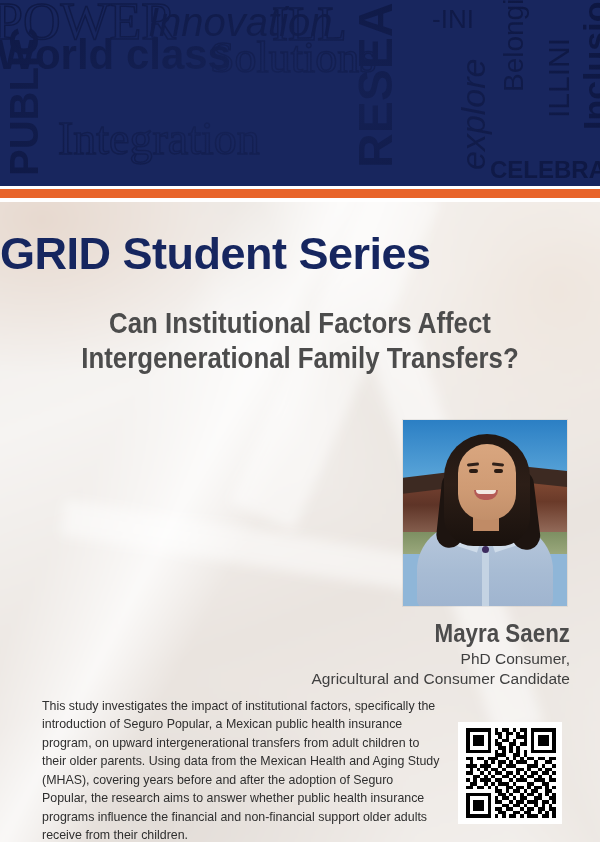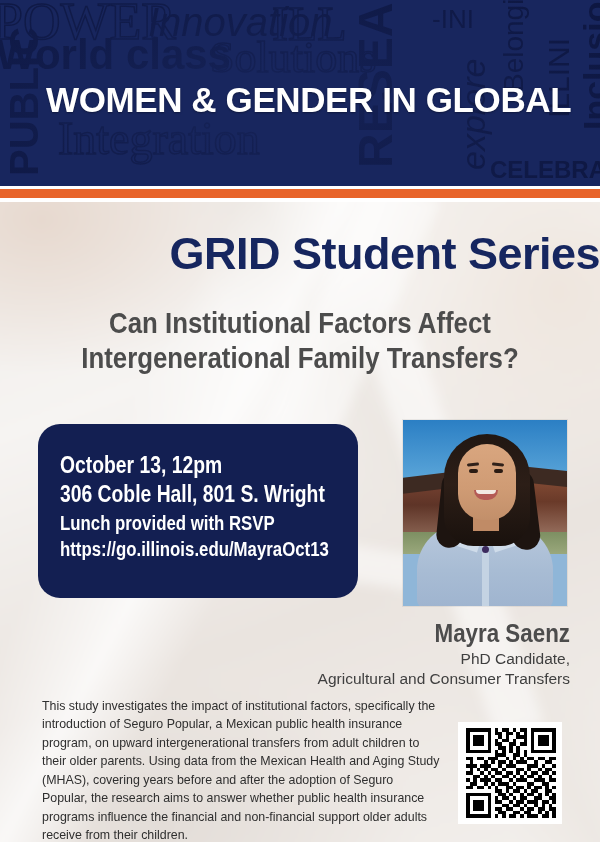--- a/index.html
+++ b/index.html
@@ -131,21 +131,21 @@
   .body-streak {
     position: absolute;
     background: rgba(255,255,255,0.5);
     filter: blur(6px);
   }
 
   .grid-title {
     position: absolute;
     left: 0; top: 228px;
     width: 600px;
-    text-align: right;
+    text-align: left;
     color: #16265f;
     font-family: "Liberation Sans", sans-serif;
     font-weight: bold;
     font-size: 45px;
     letter-spacing: -0.5px;
     white-space: nowrap;
   }
   .talk-title {
     position: absolute;
     left: 30px; top: 305px;
@@ -384,21 +384,20 @@
       <span class="wc ital sans rot90" style="left:456px; top:170px; font-size:34px;">explore</span>
       <span class="wc sans rot90" style="left:4px; top:176px; font-size:40px; font-weight:bold;">PUBLIC</span>
       <span class="wc outline" style="left:58px; top:116px; font-size:46px;">Integration</span>
       <span class="wc sans" style="left:490px; top:158px; font-size:24px; font-weight:bold;">CELEBRATION</span>
       <span class="wc sans rot90" style="left:544px; top:118px; font-size:30px;">ILLINI</span>
     </div>
 
     <div class="header-vignette"></div>
 
     <div class="header-text">
-      <div class="prog-l1">WOMEN &amp; GENDER IN GLOBAL</div>
     </div>
   </div>
 
   <div class="rule-white-top"></div>
   <div class="rule-orange"></div>
   <div class="rule-white-bot"></div>
 
   <div class="body-area">
     <div class="body-bg"></div>
     <div class="body-streak" style="left:300px; top:-30px; width:70px; height:360px; transform:rotate(24deg);"></div>
@@ -406,28 +405,20 @@
     <div class="body-streak" style="left:60px; top:330px; width:420px; height:36px; transform:rotate(9deg);"></div>
   </div>
 
   <div class="grid-title">GRID Student Series</div>
 
   <div class="talk-title">
     <div>Can Institutional Factors Affect</div>
     <div>Intergenerational Family Transfers?</div>
   </div>
 
-  <div class="info-box">
-    <div class="info-inner">
-      <div class="info-line big">October 13, 12pm</div>
-      <div class="info-line big">306 Coble Hall, 801 S. Wright</div>
-      <div class="info-line small">Lunch provided with RSVP</div>
-      <div class="info-line small">https://go.illinois.edu/MayraOct13</div>
-    </div>
-  </div>
 
   <div class="portrait">
     <div class="p-sky"></div>
     <div class="p-bldgL"></div>
     <div class="p-bldgR"></div>
     <div class="p-roofL"></div>
     <div class="p-roofR"></div>
     <div class="p-lawn"></div>
     <div class="p-body"></div>
     <div class="p-collarL"></div>
@@ -441,22 +432,22 @@
     <div class="p-browL"></div>
     <div class="p-browR"></div>
     <div class="p-eyeL"></div>
     <div class="p-eyeR"></div>
     <div class="p-smile"></div>
     <div class="p-teeth"></div>
     <div class="p-pendant"></div>
   </div>
 
   <div class="speaker-name">Mayra Saenz</div>
-  <div class="speaker-role1">PhD Candidate,</div>
-  <div class="speaker-role2">Agricultural and Consumer Transfers</div>
+  <div class="speaker-role1">PhD Consumer,</div>
+  <div class="speaker-role2">Agricultural and Consumer Candidate</div>
 
   <div class="abstract">This study investigates the impact of institutional factors, specifically the introduction of Seguro Popular, a Mexican public health insurance program, on upward intergenerational transfers from adult children to their older parents. Using data from the Mexican Health and Aging Study (MHAS), covering years before and after the adoption of Seguro Popular, the research aims to answer whether public health insurance programs influence the financial and non-financial support older adults receive from their children.</div>
 
   <div class="qr-wrap">
     <div class="qr" id="qr-grid">
         <i></i>
         <i></i>
         <i></i>
         <i></i>
         <i></i>

